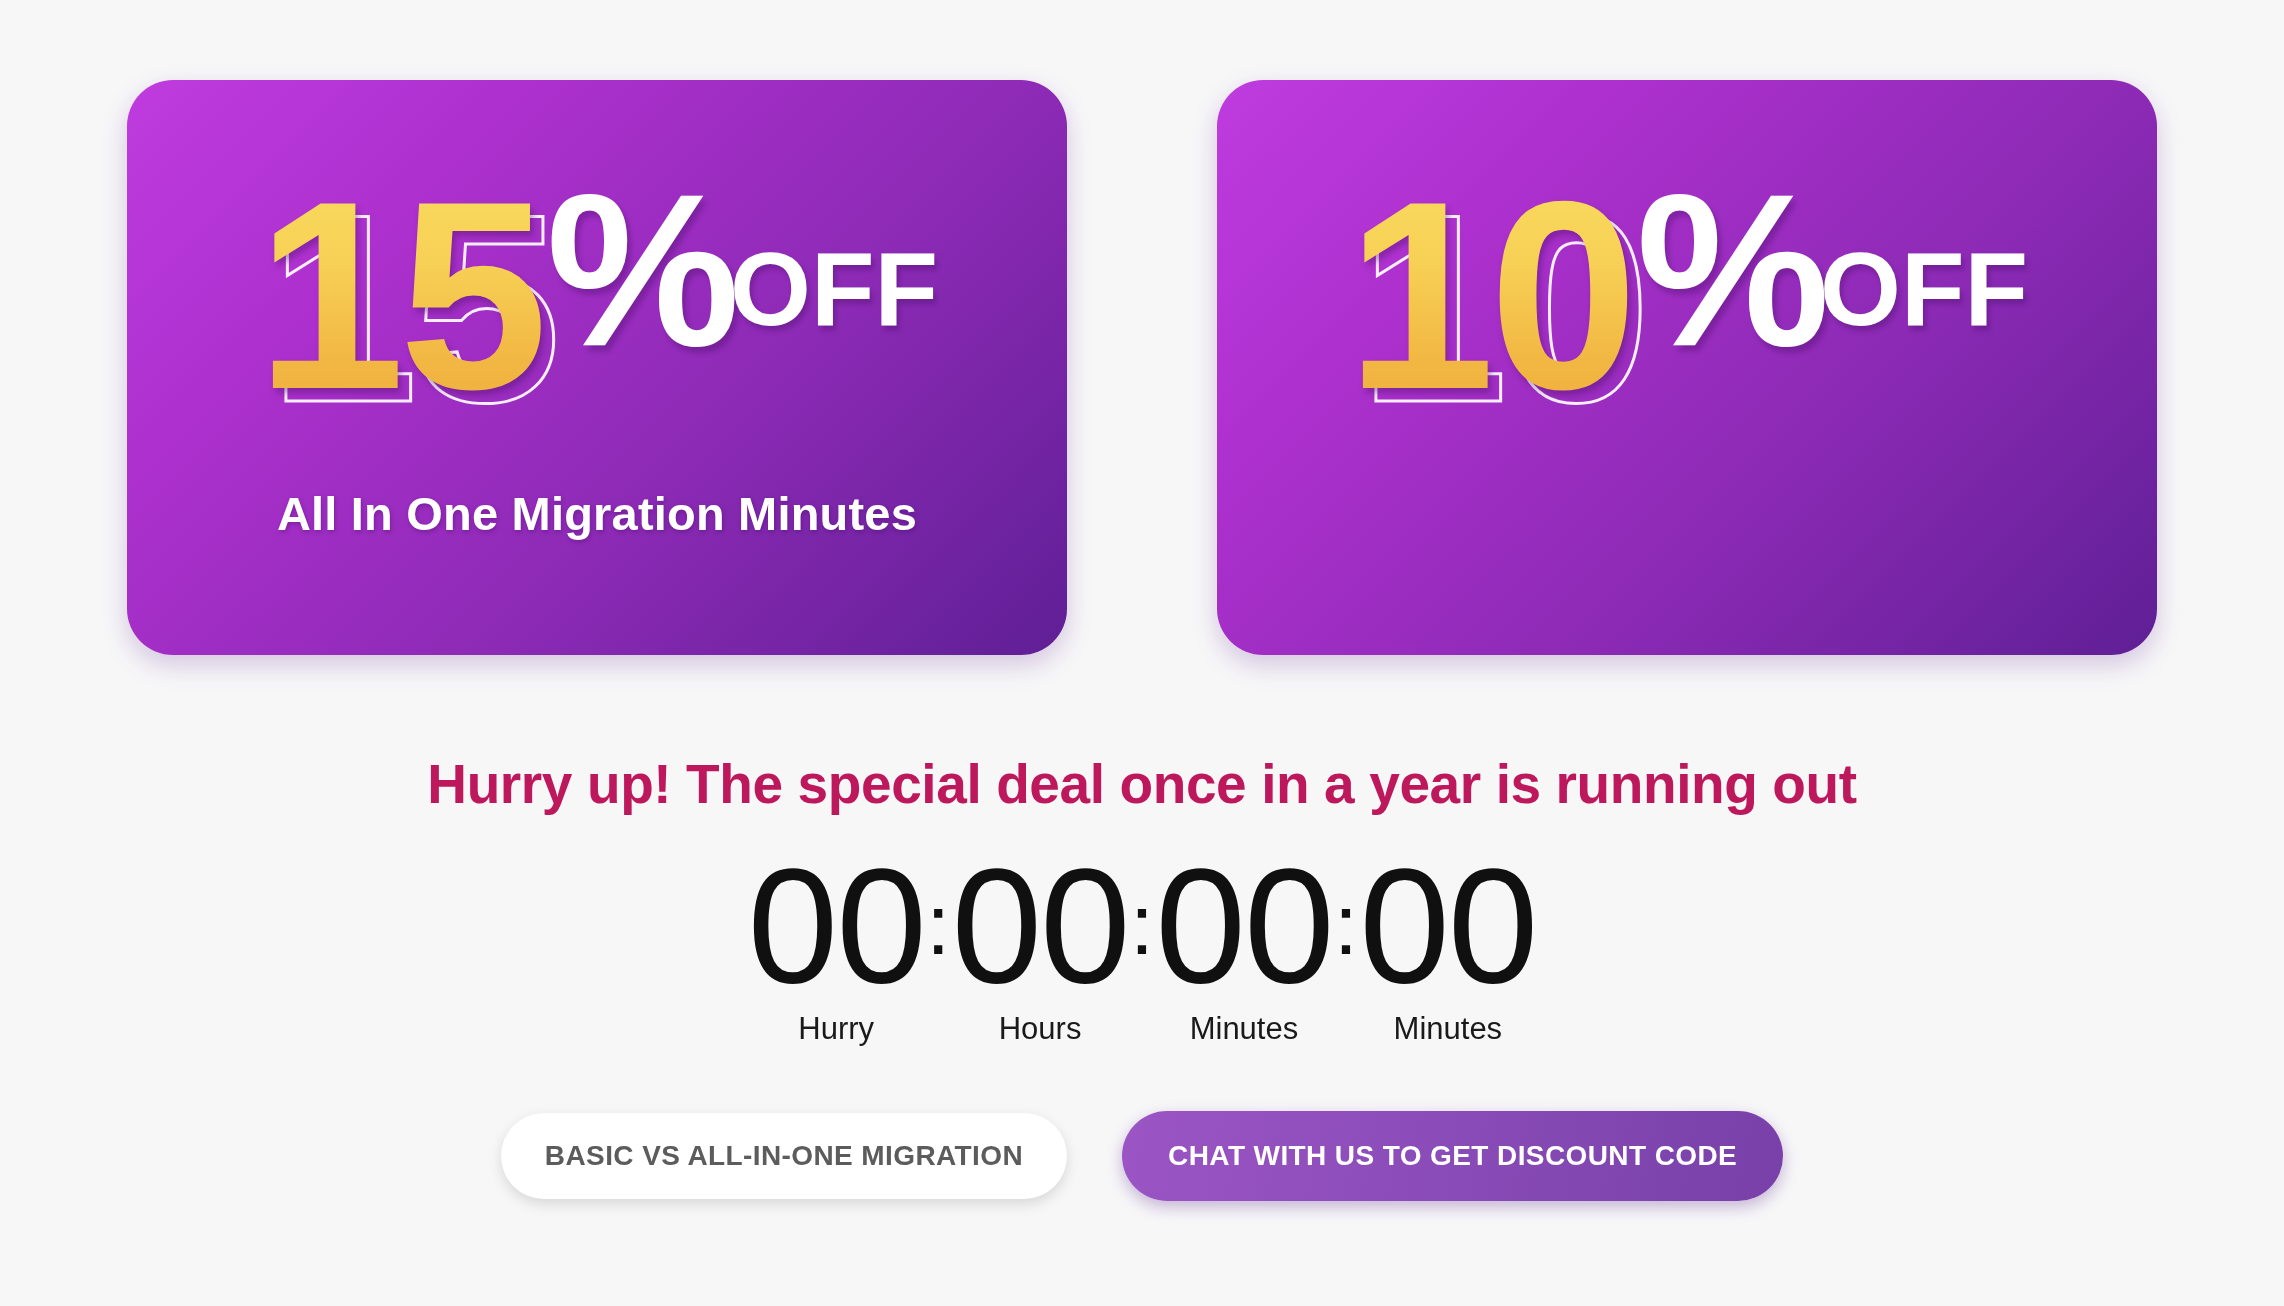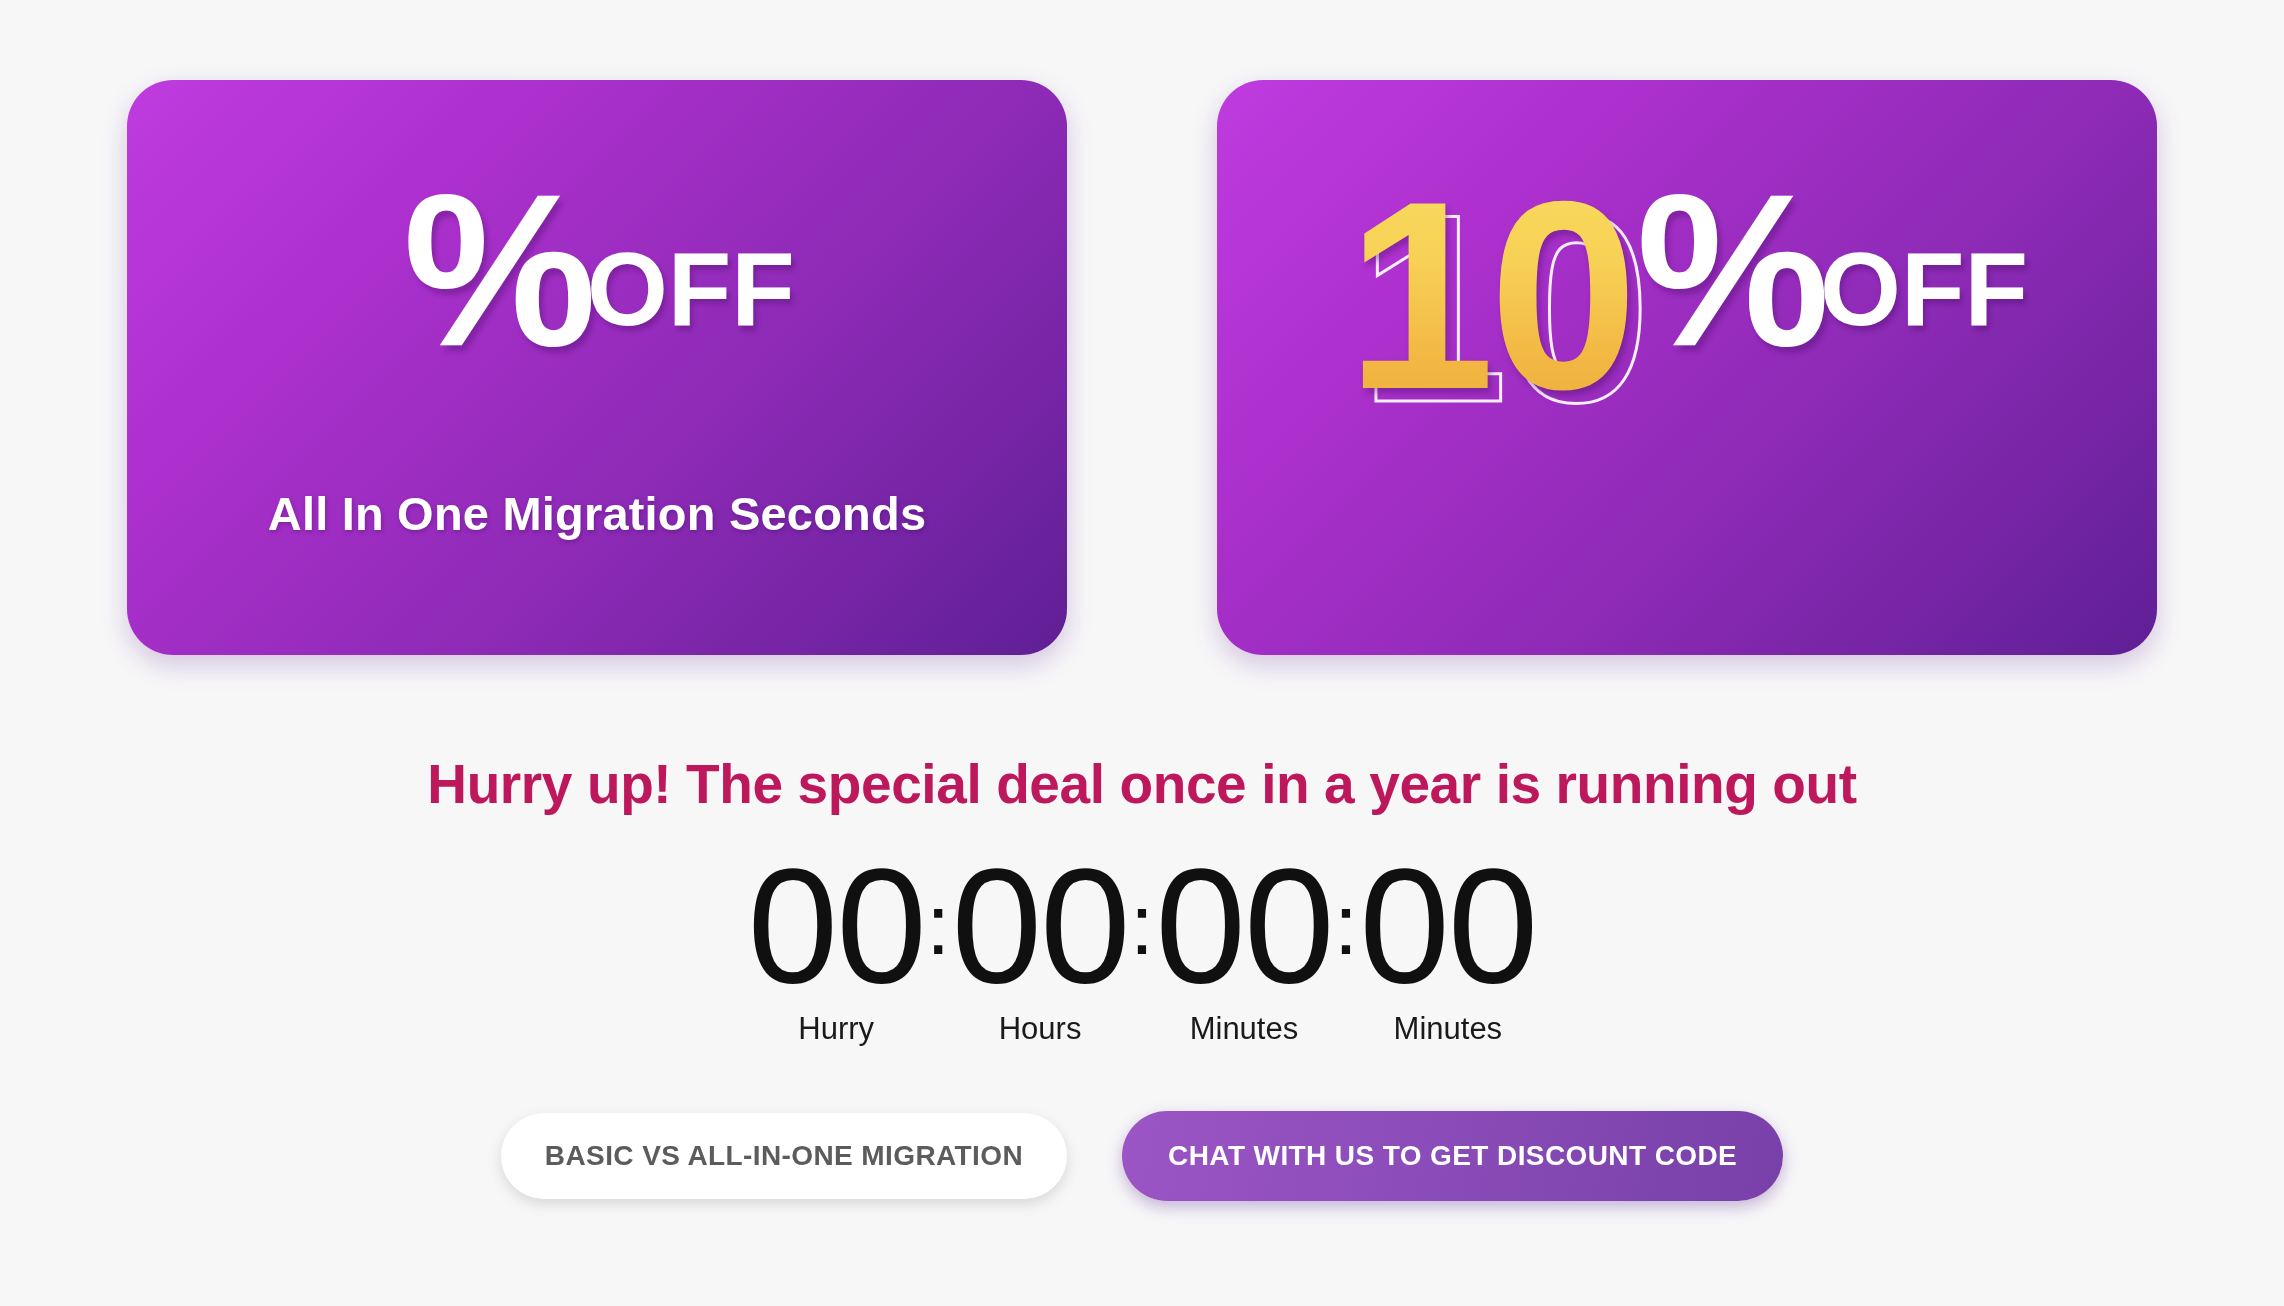--- a/index.html
+++ b/index.html
@@ -215,26 +215,30 @@
 </style>
 </head>
 <body>
 
 <div class="promo-page">
 
   <div class="offer-cards">
 
     <div class="offer-card">
       <div class="discount-row">
+        <div class="discount-number-wrap">
+          <span class="discount-number-ghost">15</span>
+          <span class="discount-number">15</span>
+        </div>
         <div class="percent-block">
           <span class="percent-sign">%</span>
           <span class="off-word">OFF</span>
         </div>
       </div>
-      <div class="package-name">All In One Migration Seconds</div>
+      <div class="package-name">All In One Migration Minutes</div>
     </div>
 
     <div class="offer-card">
       <div class="discount-row">
         <div class="discount-number-wrap">
           <span class="discount-number-ghost">10</span>
           <span class="discount-number">10</span>
         </div>
         <div class="percent-block">
           <span class="percent-sign">%</span>

